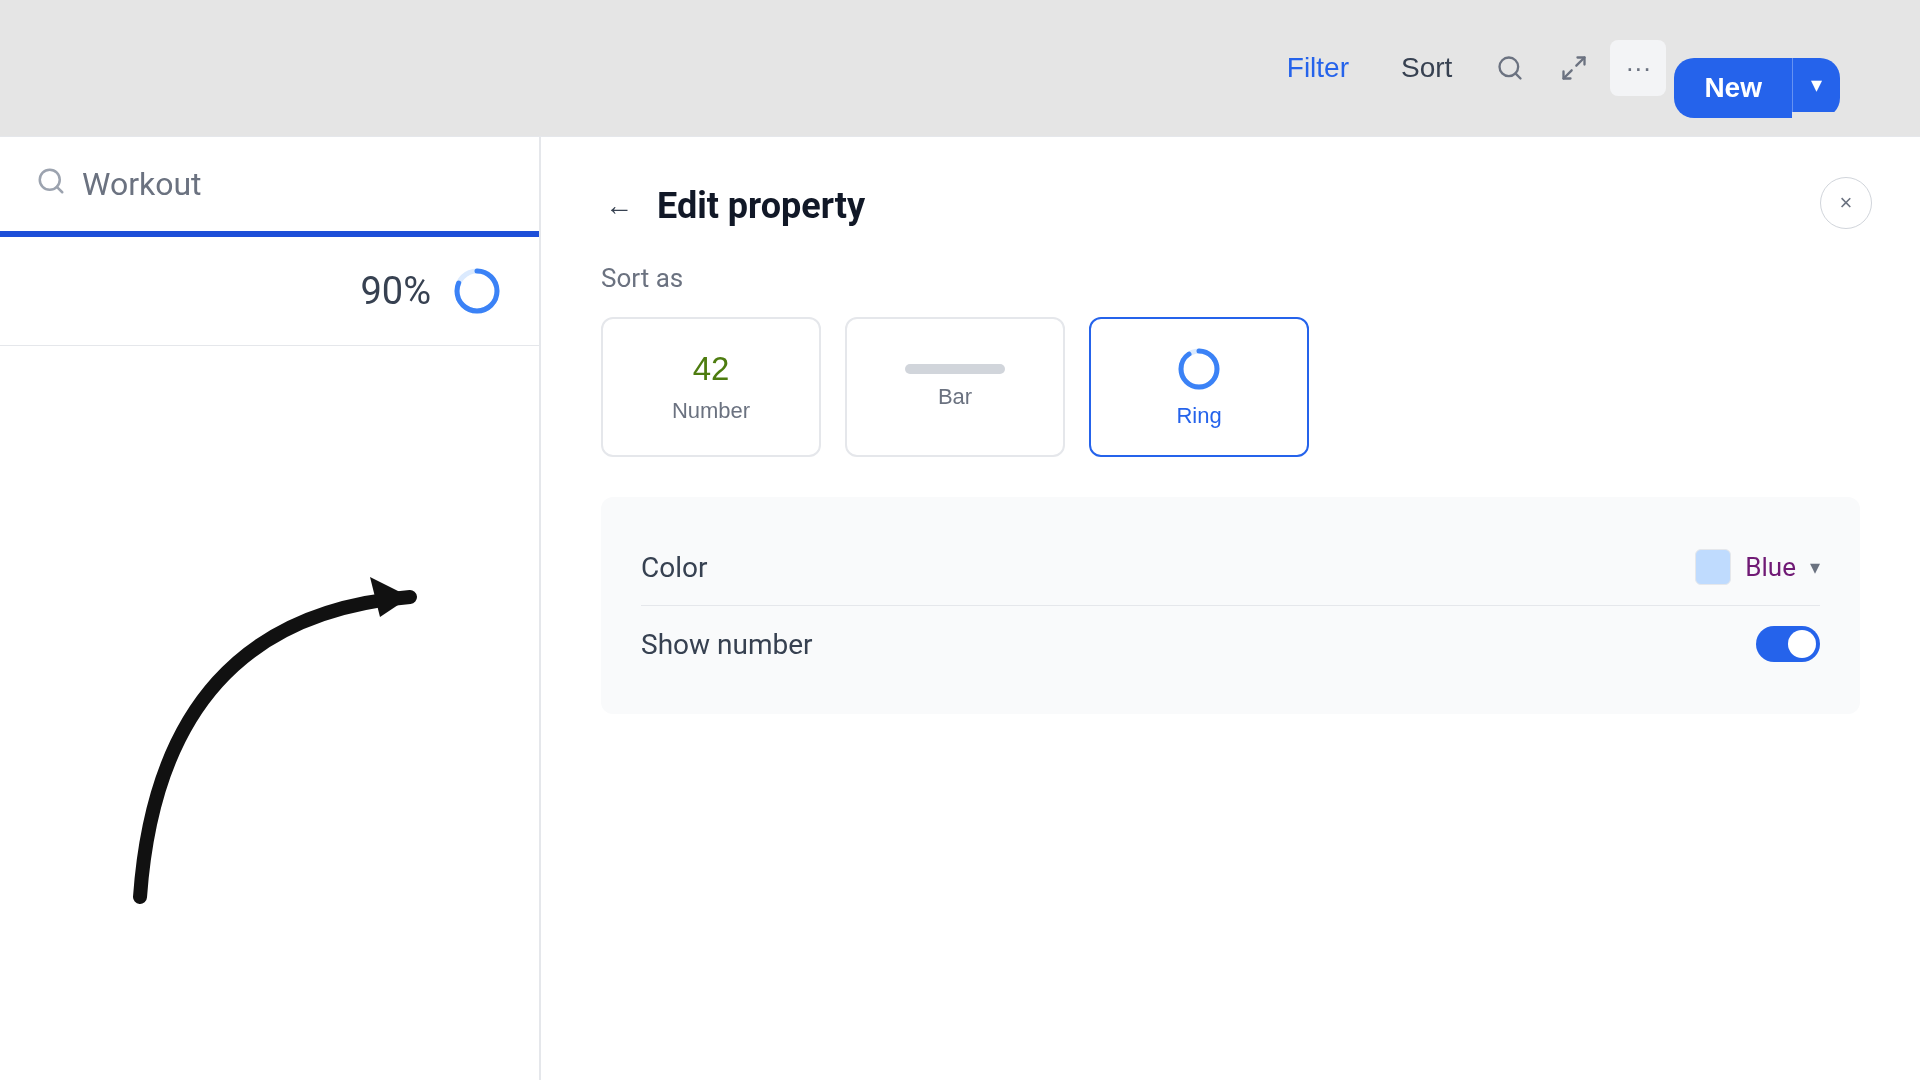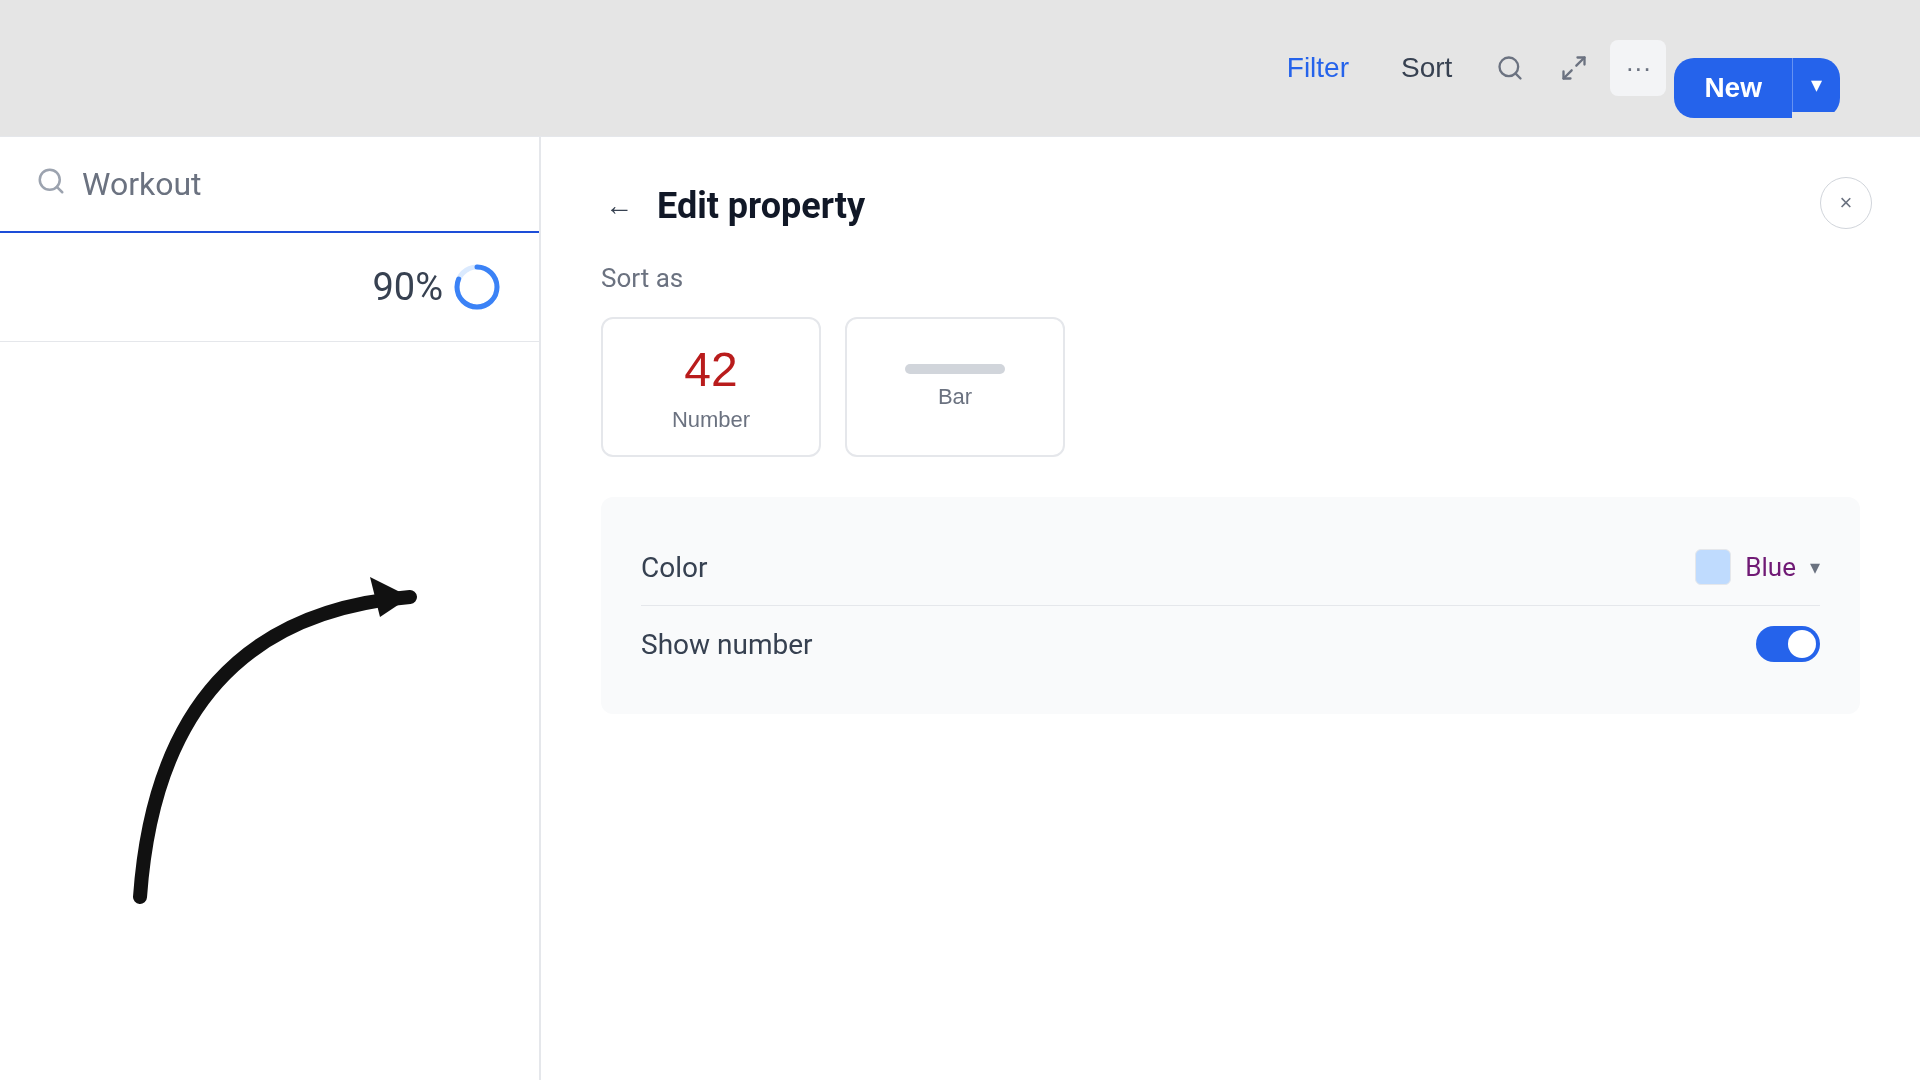--- a/index.html
+++ b/index.html
@@ -105,39 +105,39 @@
       background: #fff;
       padding: 0;
       position: relative;
     }
 
     .search-bar {
       display: flex;
       align-items: center;
       gap: 16px;
       padding: 28px 36px;
-      border-bottom: 2px solid #1d4ed8;
+      border-bottom: 6px solid #1d4ed8;
     }
 
     .search-icon-wrap {
       color: #9ca3af;
       font-size: 28px;
     }
 
     .search-text {
       font-size: 32px;
       color: #6b7280;
       font-weight: 400;
     }
 
     .progress-row {
       display: flex;
       align-items: center;
       justify-content: flex-end;
-      gap: 8px;
+      gap: 20px;
       padding: 28px 36px;
       border-bottom: 1px solid #e5e7eb;
     }
 
     .progress-value {
       font-size: 38px;
       color: #374151;
       font-weight: 400;
     }
 
@@ -234,22 +234,22 @@
       justify-content: center;
       gap: 10px;
       cursor: pointer;
     }
 
     .display-option.selected {
       border-color: #2563eb;
     }
 
     .display-option .opt-value {
-      font-size: 48px;
-      color: #b91c1c;
+      font-size: 33px;
+      color: #4d7c0f;
       font-weight: 400;
     }
 
     .display-option .opt-label {
       font-size: 22px;
       color: #6b7280;
     }
 
     .display-option.selected .opt-label {
       color: #2563eb;
@@ -434,20 +434,27 @@
       <button class="display-option">
         <span class="opt-value">42</span>
         <span class="opt-label">Number</span>
       </button>
 
       <button class="display-option">
         <div class="bar-visual"></div>
         <span class="opt-label">Bar</span>
       </button>
 
+      <button class="display-option selected">
+        <svg class="ring-small" width="48" height="48" viewBox="0 0 48 48" style="transform: rotate(-90deg);">
+          <circle cx="24" cy="24" r="18" fill="none" stroke="#dbeafe" stroke-width="5"></circle>
+          <circle cx="24" cy="24" r="18" fill="none" stroke="#3b82f6" stroke-width="5" stroke-dasharray="113.1" stroke-dashoffset="11.31" stroke-linecap="round"></circle>
+        </svg>
+        <span class="opt-label" style="color:#2563eb;">Ring</span>
+      </button>
     </div>
 
     <div class="settings-panel">
       <div class="setting-row">
         <span class="setting-label">Color</span>
         <div class="color-selector">
           <div class="color-swatch"></div>
           <span class="color-name">Blue</span>
           <span class="chevron-down">▾</span>
         </div>

